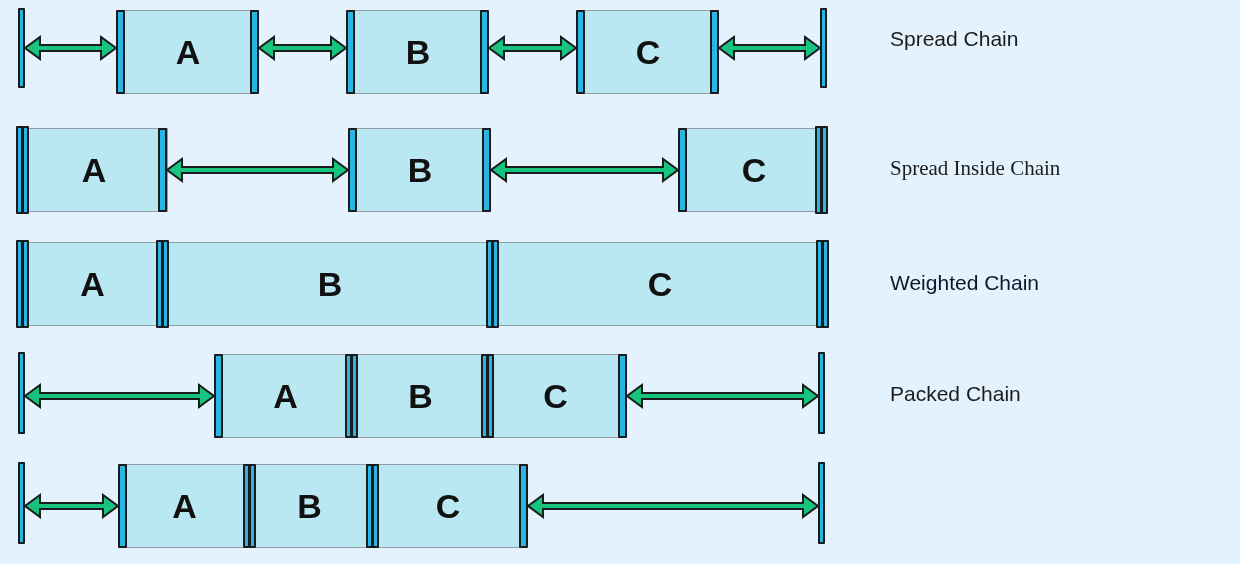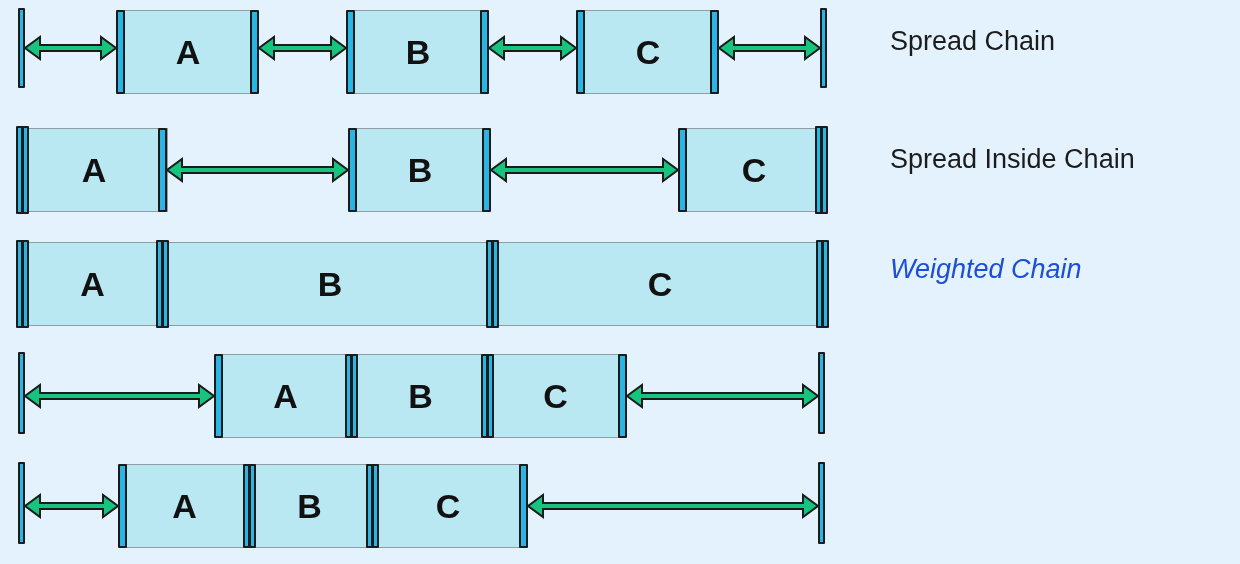--- a/index.html
+++ b/index.html
@@ -69,21 +69,21 @@
   .arrow {
     position: absolute;
   }
   .arrow svg { display: block; }
 
   
   .caption {
     position: absolute;
     left: 890px;
     font-family: "Liberation Sans", sans-serif;
-    font-size: 27px;
+    font-size: 21px;
     color: #1c1c1c;
     white-space: nowrap;
     line-height: 1;
   }
 </style>
 </head>
 <body>
 
 <div id="diagram" style="background: rgb(227, 242, 253); width: 1240px; height: 564px;">
     <div class="row" style="top: 0px; height: 564px;">
@@ -145,37 +145,37 @@
       <div class="arrow" style="left: 167px; top: 155px;">
         <svg width="181" height="30" viewBox="0 0 181 30">
           <polygon points="0,15 15,4 15,12 166,12 166,4 181,15 166,26 166,18 15,18 15,26" fill="#16c47f" stroke="#1b1b1b" stroke-width="2" stroke-linejoin="miter"></polygon>
         </svg>
       </div>
       <div class="arrow" style="left: 491px; top: 155px;">
         <svg width="187" height="30" viewBox="0 0 187 30">
           <polygon points="0,15 15,4 15,12 172,12 172,4 187,15 172,26 172,18 15,18 15,26" fill="#16c47f" stroke="#1b1b1b" stroke-width="2" stroke-linejoin="miter"></polygon>
         </svg>
       </div>
-      <div class="caption" style="top: 146px; color: rgb(28, 28, 28);">Spread Inside Chain</div>
+      <div class="caption" style="top: 158px; color: rgb(28, 28, 28); font-family: Liberation Serif, serif;">Spread Inside Chain</div>
     </div>
     <div class="row" style="top: 0px; height: 564px;">
       <div class="box" style="left: 20px; top: 242px; width: 145px; height: 84px; background: rgb(185, 231, 242); border-color: rgb(143, 157, 165);">
         <span class="box-label" style="color: rgb(17, 17, 17);">A</span>
       </div>
       <div class="box" style="left: 165px; top: 242px; width: 330px; height: 84px; background: rgb(185, 231, 242); border-color: rgb(143, 157, 165);">
         <span class="box-label" style="color: rgb(17, 17, 17);">B</span>
       </div>
       <div class="box" style="left: 495px; top: 242px; width: 330px; height: 84px; background: rgb(185, 231, 242); border-color: rgb(143, 157, 165);">
         <span class="box-label" style="color: rgb(17, 17, 17);">C</span>
       </div>
       <div class="guide double" style="left: 16px; top: 240px; width: 13px; height: 88px; border-color: rgb(27, 27, 27);"></div>
       <div class="guide double" style="left: 156px; top: 240px; width: 13px; height: 88px; border-color: rgb(27, 27, 27);"></div>
       <div class="guide double" style="left: 486px; top: 240px; width: 13px; height: 88px; border-color: rgb(27, 27, 27);"></div>
       <div class="guide double" style="left: 816px; top: 240px; width: 13px; height: 88px; border-color: rgb(27, 27, 27);"></div>
-      <div class="caption" style="top: 256px; color: #1d4ed8; font-style: italic;">Weighted Chain</div>
+      <div class="caption" style="top: 272px; color: #0f172a;">Weighted Chain</div>
     </div>
     <div class="row" style="top: 0px; height: 564px;">
       <div class="box" style="left: 218px; top: 354px; width: 135px; height: 84px; background: rgb(185, 231, 242); border-color: rgb(143, 157, 165);">
         <span class="box-label" style="color: rgb(17, 17, 17);">A</span>
       </div>
       <div class="box" style="left: 353px; top: 354px; width: 135px; height: 84px; background: rgb(185, 231, 242); border-color: rgb(143, 157, 165);">
         <span class="box-label" style="color: rgb(17, 17, 17);">B</span>
       </div>
       <div class="box" style="left: 488px; top: 354px; width: 135px; height: 84px; background: rgb(185, 231, 242); border-color: rgb(143, 157, 165);">
         <span class="box-label" style="color: rgb(17, 17, 17);">C</span>
@@ -189,20 +189,21 @@
       <div class="arrow" style="left: 25px; top: 381px;">
         <svg width="189" height="30" viewBox="0 0 189 30">
           <polygon points="0,15 15,4 15,12 174,12 174,4 189,15 174,26 174,18 15,18 15,26" fill="#16c47f" stroke="#1b1b1b" stroke-width="2" stroke-linejoin="miter"></polygon>
         </svg>
       </div>
       <div class="arrow" style="left: 627px; top: 381px;">
         <svg width="191" height="30" viewBox="0 0 191 30">
           <polygon points="0,15 15,4 15,12 176,12 176,4 191,15 176,26 176,18 15,18 15,26" fill="#16c47f" stroke="#1b1b1b" stroke-width="2" stroke-linejoin="miter"></polygon>
         </svg>
       </div>
+      <div class="caption" style="top: 383px; color: rgb(28, 28, 28);">Packed Chain</div>
     </div>
     <div class="row" style="top: 0px; height: 564px;">
       <div class="box" style="left: 122px; top: 464px; width: 125px; height: 84px; background: rgb(185, 231, 242); border-color: rgb(143, 157, 165);">
         <span class="box-label" style="color: rgb(17, 17, 17);">A</span>
       </div>
       <div class="box" style="left: 247px; top: 464px; width: 125px; height: 84px; background: rgb(185, 231, 242); border-color: rgb(143, 157, 165);">
         <span class="box-label" style="color: rgb(17, 17, 17);">B</span>
       </div>
       <div class="box" style="left: 372px; top: 464px; width: 152px; height: 84px; background: rgb(185, 231, 242); border-color: rgb(143, 157, 165);">
         <span class="box-label" style="color: rgb(17, 17, 17);">C</span>

